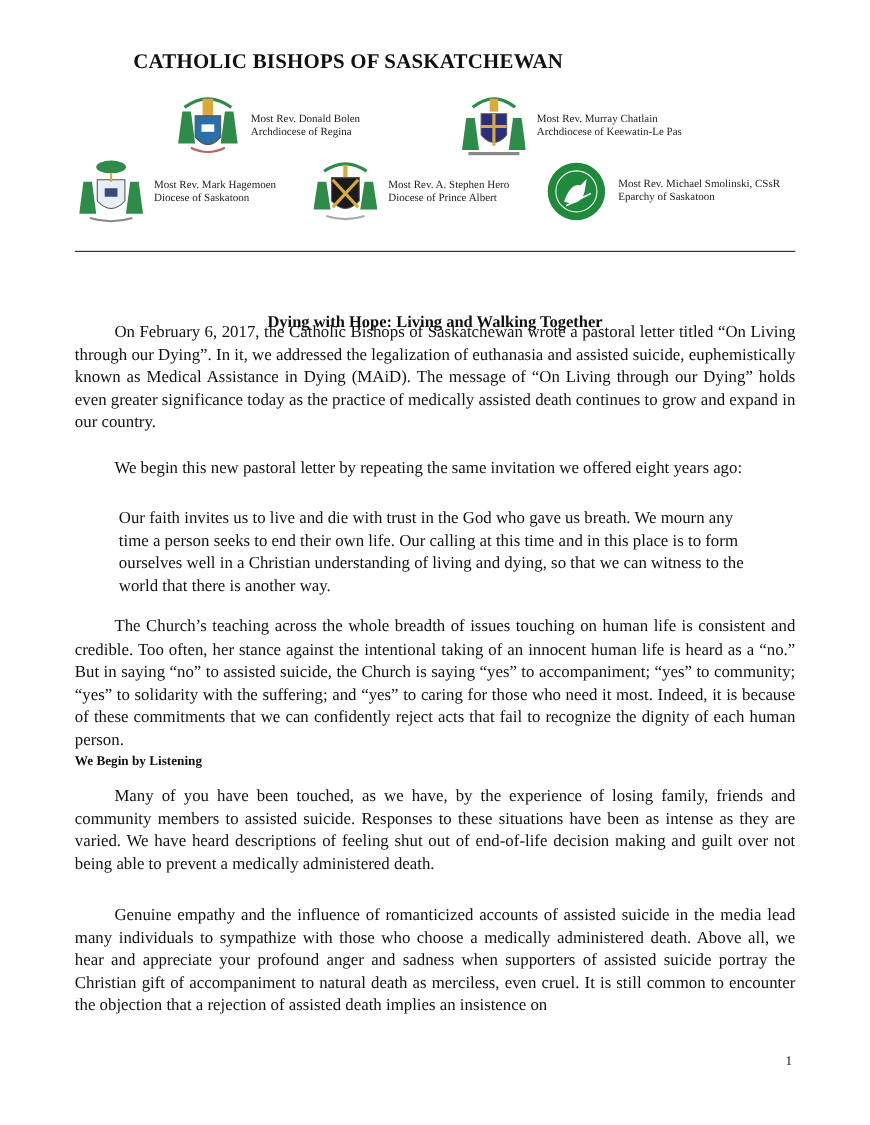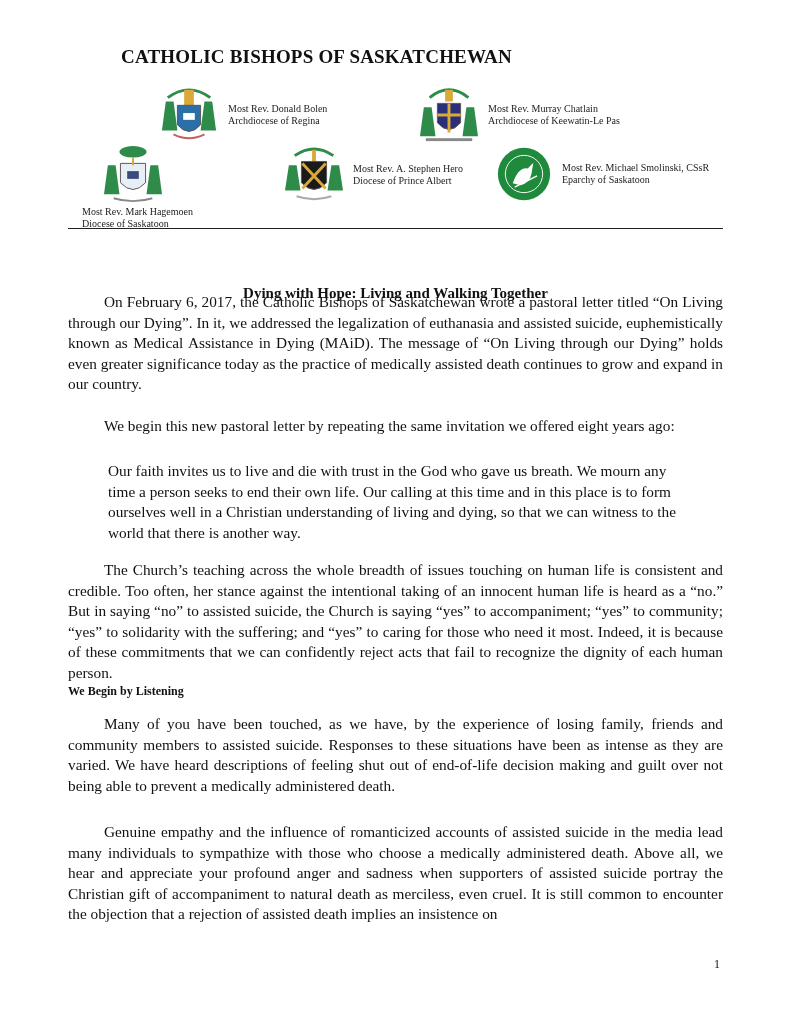--- a/index.html
+++ b/index.html
@@ -56,21 +56,21 @@
       <path d="M30 20 V50 M18 32 H42" stroke="#d9a93a" stroke-width="3"></path>
       <rect x="6" y="56" width="48" height="3" fill="#888"></rect>
     </svg>
   </span>
   <div class="bishop-text">
     <div>Most Rev. Murray Chatlain</div>
     <div>Archdiocese of Keewatin-Le Pas</div>
   </div>
 </div>
 
-<div class="bishop" style="top:144px;left:72px;flex-direction:column;">
+<div class="bishop" style="top:144px;left:72px;">
   <span class="crest">
     <svg viewBox="0 0 60 64">
       <ellipse cx="30" cy="8" rx="14" ry="6" fill="#2e8b4a"></ellipse>
       <polygon points="4,22 12,22 16,52 0,52" fill="#2e8b4a"></polygon>
       <polygon points="48,22 56,22 60,52 44,52" fill="#2e8b4a"></polygon>
       <path d="M17 20 H43 V40 Q30 54 17 40 Z" fill="#e8eef5" stroke="#555" stroke-width="1"></path>
       <rect x="24" y="28" width="12" height="8" fill="#3a4a7a"></rect>
       <rect x="29" y="14" width="2" height="8" fill="#d9a93a"></rect>
       <path d="M10 56 Q30 62 50 56" fill="none" stroke="#888" stroke-width="2"></path>
     </svg>

